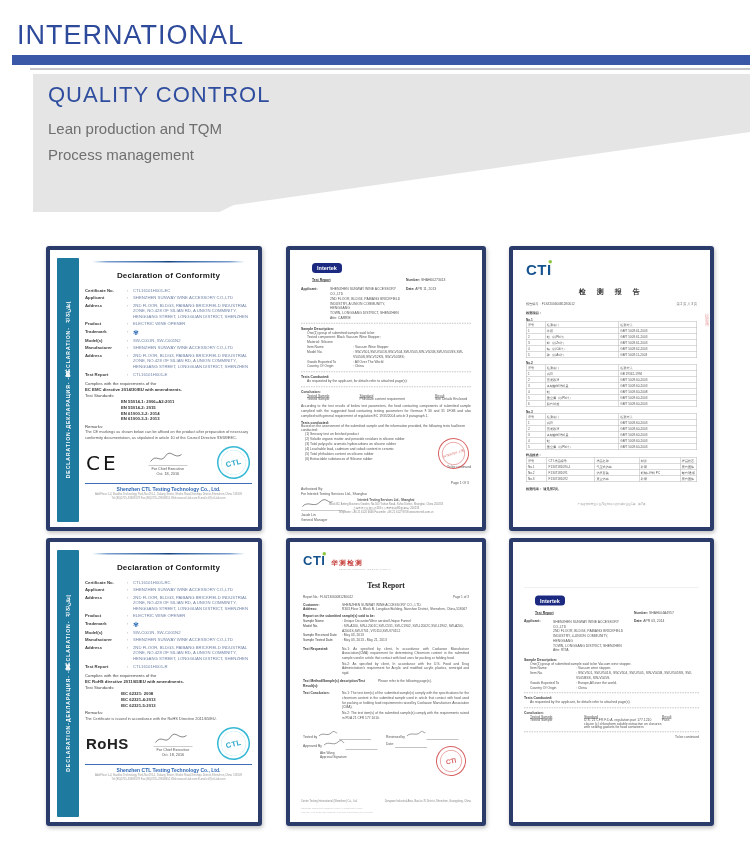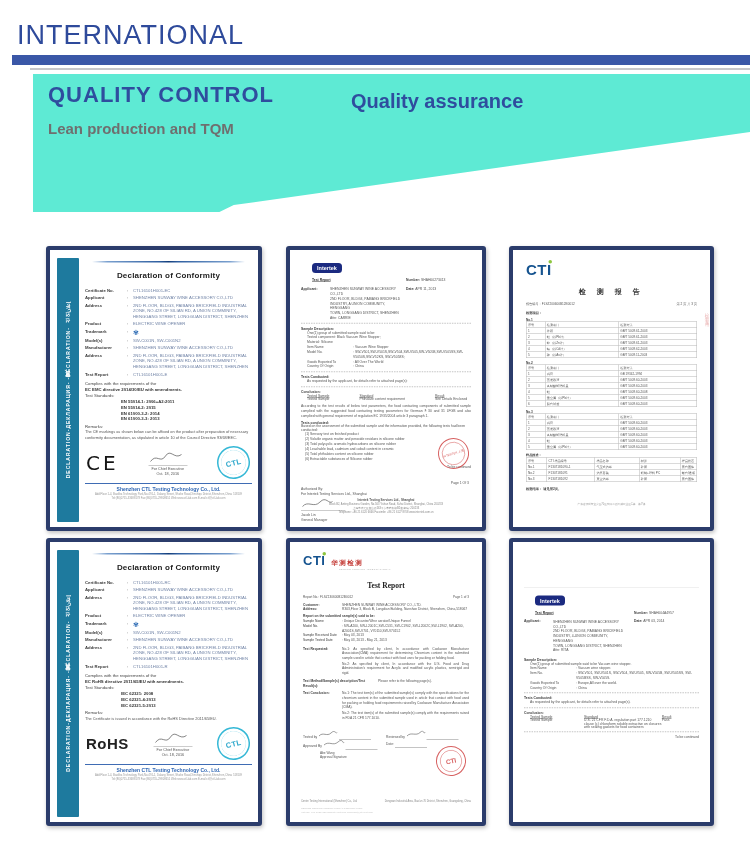--- a/index.html
+++ b/index.html
@@ -2,22 +2,22 @@
 <html><head>
 <meta charset="utf-8">
 <style>
   html,body{margin:0;padding:0;}
   body{width:750px;height:850px;position:relative;background:#fff;overflow:hidden;
        font-family:"Liberation Sans",sans-serif;}
   
   .page-title{position:absolute;left:17px;top:20px;font-size:27px;color:#2e4a9b;letter-spacing:1px;}
   .title-bar{position:absolute;left:12px;top:55px;width:738px;height:10px;background:#3a57a7;}
   .title-bar-shadow{position:absolute;left:30px;top:68px;width:720px;height:2px;background:#c6c6ca;}
-  .banner{position:absolute;left:33px;top:74px;width:717px;height:138px;background:#5eead4;
-          clip-path:polygon(0 0,100% 0,100% 42%,28% 95%,26% 100%,0 100%);font-weight:bold;}
+  .banner{position:absolute;left:33px;top:74px;width:717px;height:138px;background:#e5e5e5;
+          clip-path:polygon(0 0,100% 0,100% 42%,28% 95%,26% 100%,0 100%);}
   .qc-heading{position:absolute;left:15px;top:8px;font-size:22px;color:#2f4d9e;letter-spacing:1px;}
   .qa-heading{position:absolute;left:318px;top:16px;font-size:20px;color:#2f4d9e;}
   .qc-items{position:absolute;left:15px;top:42px;font-size:15px;color:#6f6f6f;line-height:26px;}
   .qa-items{position:absolute;left:318px;top:48px;font-size:15px;color:#6f6f6f;line-height:24px;}
   
   .card{position:absolute;background:#fff;border:4px solid #2b3c6b;border-radius:3px;
         box-shadow:1px 2px 4px rgba(0,0,0,.25);overflow:hidden;}
   .c1{left:46px;top:246px;width:208px;height:277px;}
   .c2{left:286px;top:246px;width:192px;height:277px;}
   .c3{left:509px;top:246px;width:197px;height:277px;}
@@ -145,22 +145,22 @@
 <body>
 
 <div class="page-title">INTERNATIONAL</div>
 <div class="title-bar"></div>
 <div class="title-bar-shadow"></div>
 
 <div class="banner">
   <div class="qc-heading">QUALITY CONTROL</div>
   <div class="qc-items">
       <div>Lean production and TQM</div>
+      <div>Process management</div>
     </div>
-  <div class="qa-heading">Quality assurance</div>
 </div>
 
 <div class="card c1">
   <div class="inner">
     <div class="ctl-page">
       <div class="ctl-strip">
         <span>DECLARATION-ДЕКЛАРАЦИЯ-宣言-DÉCLARATION-선언-إعلان</span>
       </div>
       <div class="ctl-body">
         <div class="ctl-deco"></div>

